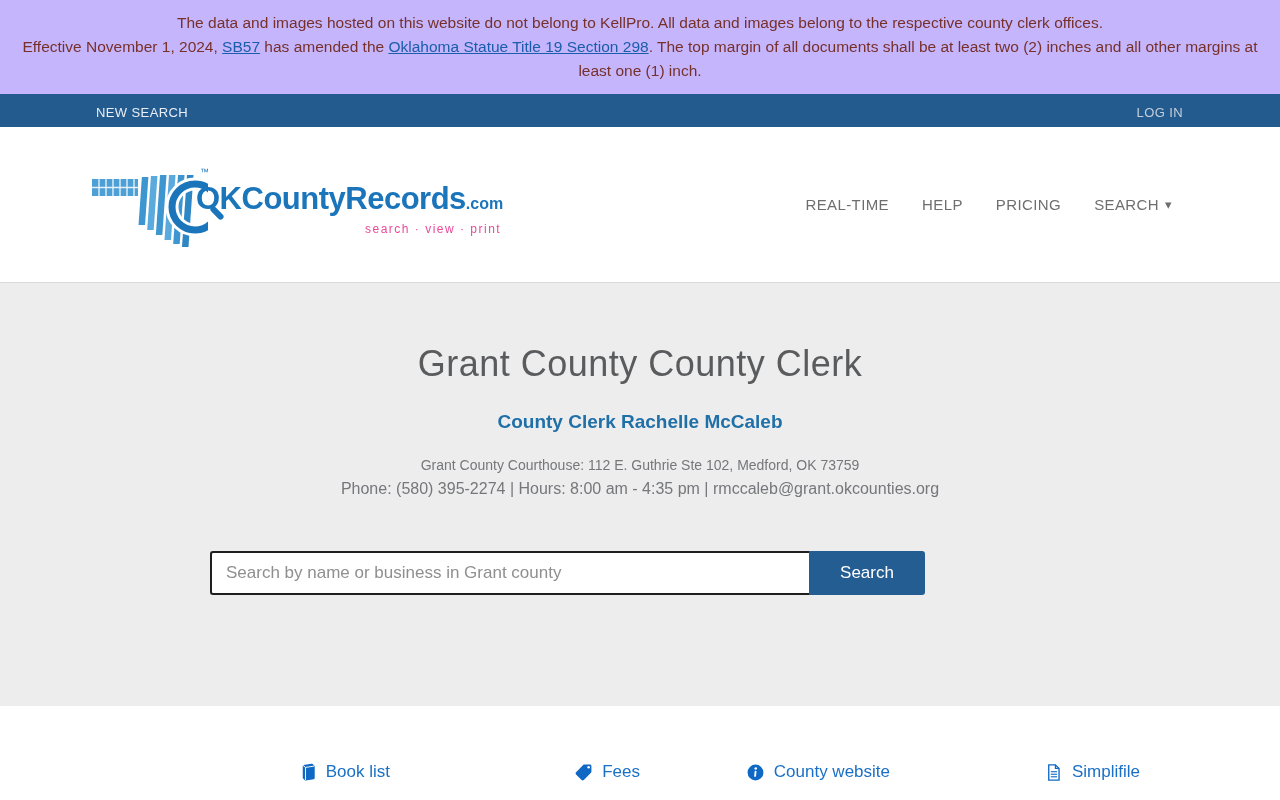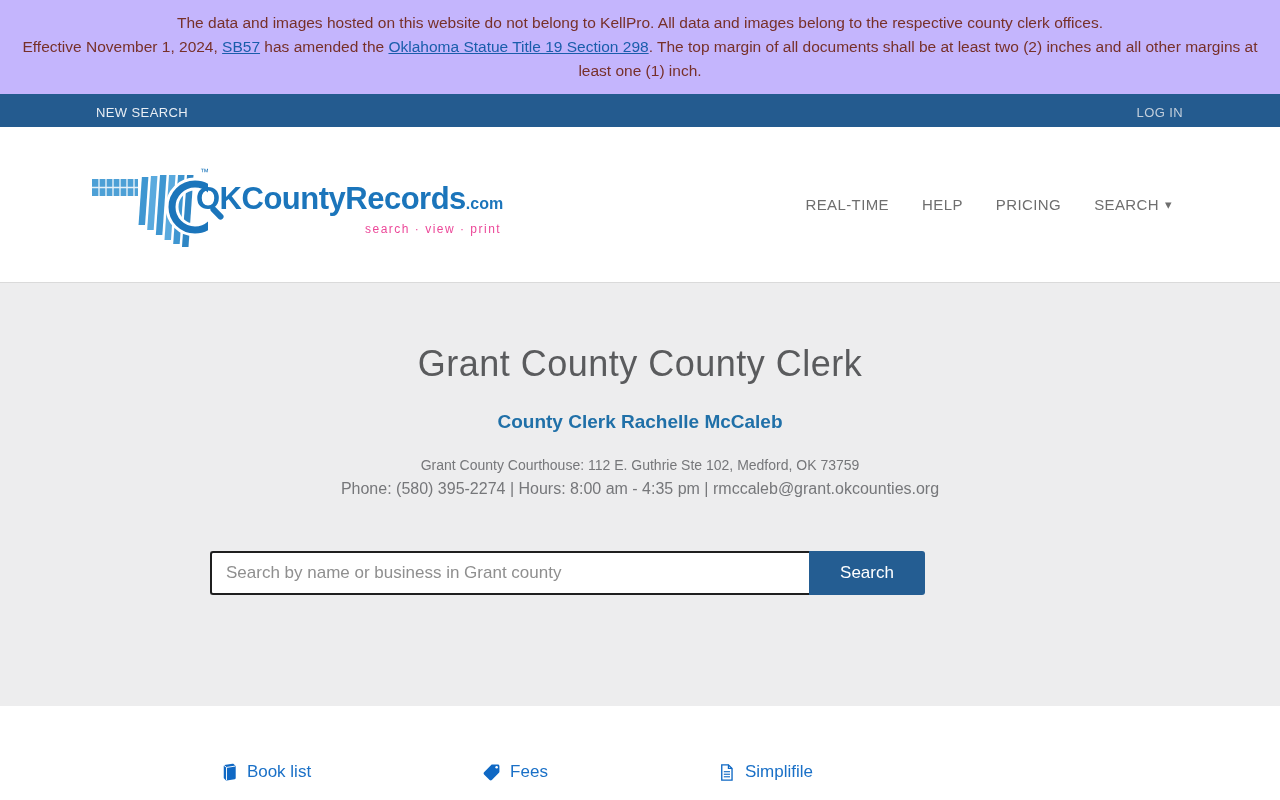--- a/index.html
+++ b/index.html
@@ -53,21 +53,21 @@
                 font-family:"Liberation Sans", sans-serif; }
   .advanced-row { width:832px; margin:10px 0 0 210px; text-align:right;
                   font-size:13px; color:#1a5dab; }
   .advanced-link { cursor:pointer; }
   .advanced-link .adv-caret { font-size:11px; text-decoration:none; margin-right:4px; }
   .advanced-link .adv-text { text-decoration:underline; font-weight:bold; }
 
   
   .links-section { background:#fff; min-height:92px; }
   .links-row { width:1000px; margin:0 auto; padding-top:56px; display:flex; }
-  .link-col { width:250px; display:flex; align-items:center; justify-content:center;
+  .link-col { width:250px; display:flex; align-items:center; justify-content:flex-end;
               gap:9px; color:#1a70c7; font-size:17px; cursor:pointer; }
   .link-col svg { flex:0 0 auto; }
 </style>
 </head>
 <body>
 
 <div class="banner">
   <div>The data and images hosted on this website do not belong to KellPro. All data and images belong to the respective county clerk offices.</div>
   <div>
     <span>Effective November 1, 2024, </span><span class="b-link">SB57</span><span> has amended the </span><span class="b-link">Oklahoma Statue Title 19 Section 298</span><span>. The top margin of all documents shall be at least two (2) inches and all other margins at least one (1) inch.</span>
@@ -154,20 +154,30 @@
     <div class="link-col">
       <svg width="19" height="19" viewBox="0 0 24 24">
         <g transform="rotate(90 12 12)">
           <path fill="#0f68c4" d="M21.41 11.58l-9-9C12.05 2.22 11.55 2 11 2H4c-1.1 0-2 .9-2 2v7c0 .55.22 1.05.59 1.42l9 9c.36.36.86.58 1.41.58.55 0 1.05-.22 1.41-.59l7-7c.37-.36.59-.86.59-1.41 0-.55-.23-1.06-.59-1.42z"></path>
           <circle cx="5.5" cy="5.5" r="1.6" fill="#ffffff"></circle>
         </g>
       </svg>
       <span>Fees</span>
     </div>
 
+    <div class="link-col">
+      <svg width="19" height="19" viewBox="0 0 24 24">
+        <circle cx="12" cy="12" r="10" fill="#0f68c4"></circle>
+        <g fill="#ffffff" transform="skewX(-6)">
+          <circle cx="13" cy="7" r="1.6"></circle>
+          <rect x="12" y="9.8" width="2.4" height="7.6" rx="1.1"></rect>
+        </g>
+      </svg>
+      <span>County website</span>
+    </div>
 
     <div class="link-col">
       <svg width="19" height="19" viewBox="0 0 24 24">
         <path fill="none" stroke="#0f68c4" stroke-width="1.7" d="M6 2.3h8.4L19 6.9v14.8H6z"></path>
         <path fill="none" stroke="#0f68c4" stroke-width="1.5" d="M14.4 2.3v4.6H19"></path>
         <g stroke="#0f68c4" stroke-width="1.4">
           <line x1="8.6" y1="11" x2="16.4" y2="11"></line>
           <line x1="8.6" y1="14.2" x2="16.4" y2="14.2"></line>
           <line x1="8.6" y1="17.4" x2="16.4" y2="17.4"></line>
         </g>

